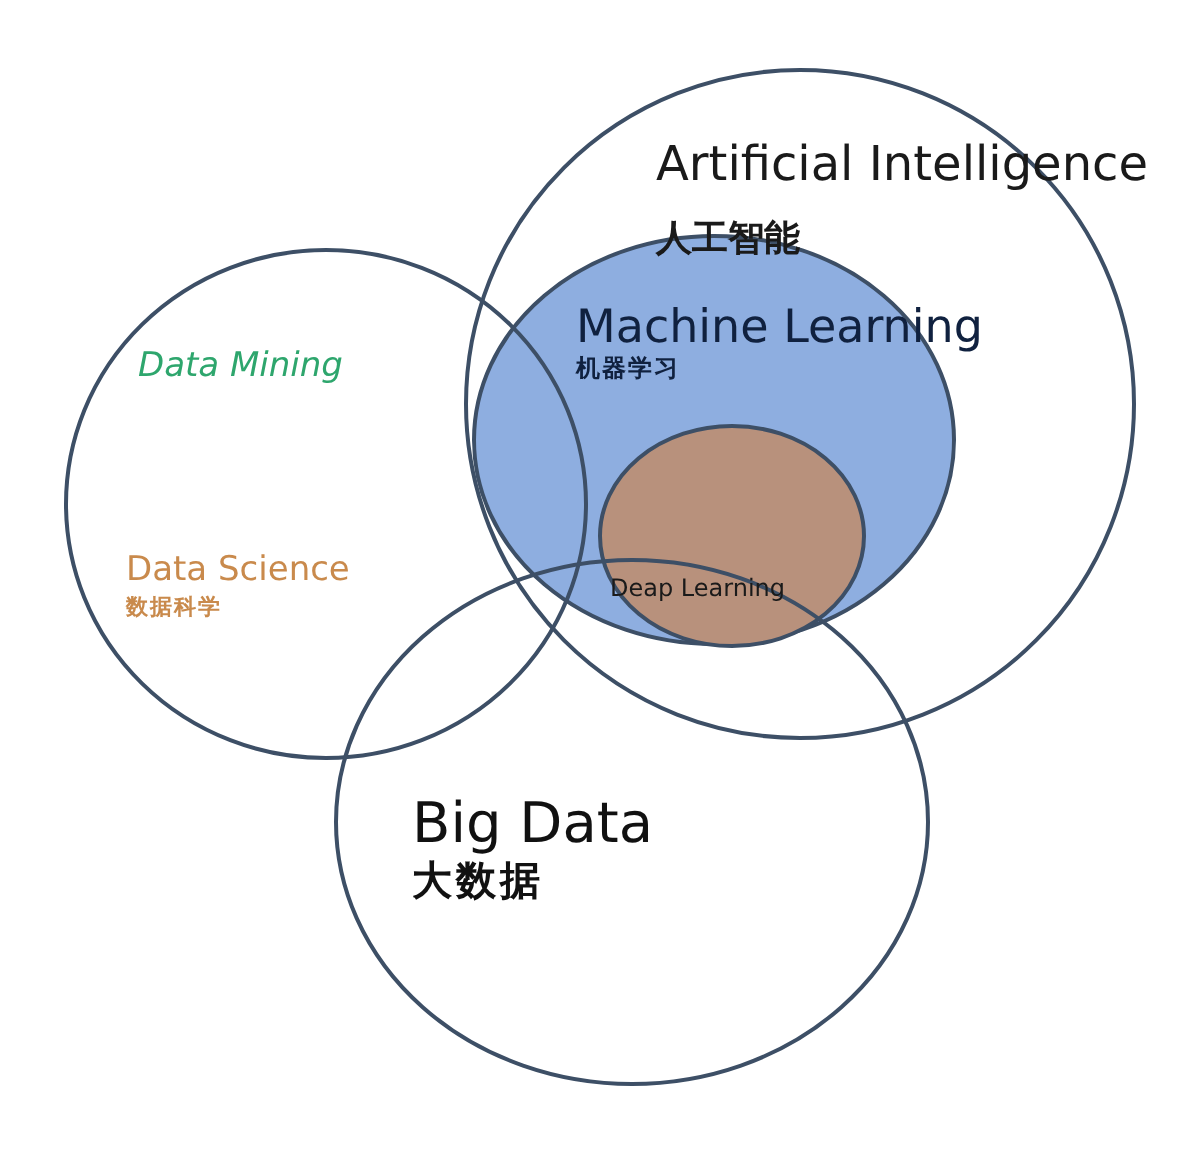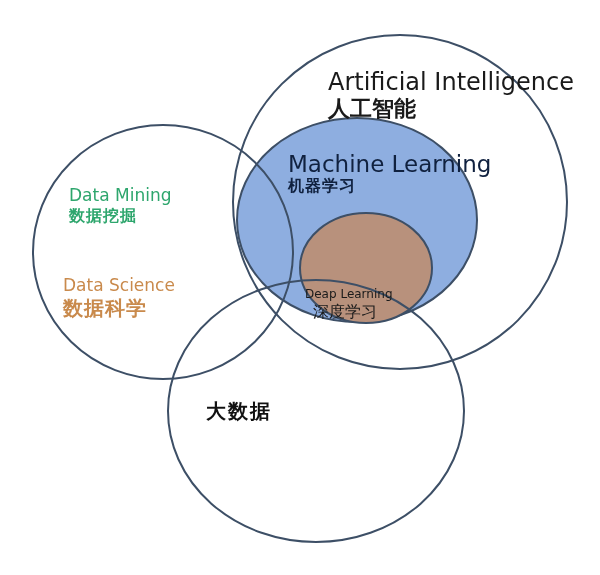--- a/index.html
+++ b/index.html
@@ -3,33 +3,33 @@
   <meta charset="utf-8">
   <style>
     html, body { margin: 0; padding: 0; background: #ffffff; }
     body { width: 600px; height: 575px; overflow: hidden; position: relative; font-family: "DejaVu Sans", "Liberation Sans", sans-serif; }
     #canvas { position: absolute; left: 0; top: 0; width: 600px; height: 575px; }
     .label { position: absolute; white-space: nowrap; line-height: 1.05; }
     .en { display: block; }
     .zh { display: block; font-weight: bold; }
     .lbl-ai { left: 328px; top: 70px; color: #1a1a1a; }
     .lbl-ai .en { font-size: 24px; }
-    .lbl-ai .zh { font-size: 22px; margin-top: 2px; }
+    .lbl-ai .zh { font-size: 18px; margin-top: 16px; }
     .lbl-ml { left: 288px; top: 152px; color: #10213f; }
     .lbl-ml .en { font-size: 23px; }
-    .lbl-ml .zh { font-size: 16px; margin-top: 2px; letter-spacing: 1px; }
+    .lbl-ml .zh { font-size: 12px; margin-top: 2px; letter-spacing: 1px; }
     .lbl-dl { left: 305px; top: 266px; color: #1a1a1a; }
     .lbl-dl .en { font-size: 12px; margin-top: 22px; }
     .lbl-dl .zh { font-size: 16px; font-weight: normal; margin-top: 3px; padding-left: 8px; }
-    .lbl-dm { left: 69px; top: 187px; color: #2ea66d; }
+    .lbl-dm { left: 69px; top: 175px; color: #2ea66d; font-style: italic; }
     .lbl-dm .en { font-size: 17px; }
     .lbl-dm .zh { font-size: 16px; margin-top: 3px; letter-spacing: 1px; }
     .lbl-ds { left: 63px; top: 277px; color: #c98a4c; }
     .lbl-ds .en { font-size: 17px; text-align: right; }
-    .lbl-ds .zh { font-size: 20px; margin-top: 3px; letter-spacing: 1px; }
+    .lbl-ds .zh { font-size: 11px; margin-top: 3px; letter-spacing: 1px; }
     .lbl-bd { left: 206px; top: 397px; color: #111111; }
     .lbl-bd .en { font-size: 28px; }
     .lbl-bd .zh { font-size: 20px; margin-top: 4px; letter-spacing: 2px; }
   </style>
 </head>
 <body>
 
 <svg id="canvas" viewBox="0 0 600 575" xmlns="http://www.w3.org/2000/svg">
 
   <ellipse cx="357" cy="220" rx="120" ry="102" fill="#8eaee0" stroke="#3d4f66" stroke-width="2"></ellipse>
@@ -45,28 +45,27 @@
   <span class="zh">人工智能</span>
 </div>
 
 <div class="label lbl-ml">
   <span class="en">Machine Learning</span>
   <span class="zh">机器学习</span>
 </div>
 
 <div class="label lbl-dl">
   <span class="en">Deap Learning</span>
-  <span class="zh">深度学习</span>
 </div>
 
 <div class="label lbl-dm">
   <span class="en">Data Mining</span>
-  <span class="zh">数据挖掘</span>
 </div>
 
 <div class="label lbl-ds">
   <span class="en">Data Science</span>
   <span class="zh">数据科学</span>
 </div>
 
 <div class="label lbl-bd">
+  <span class="en">Big Data</span>
   <span class="zh">大数据</span>
 </div>
 
 </body></html>

